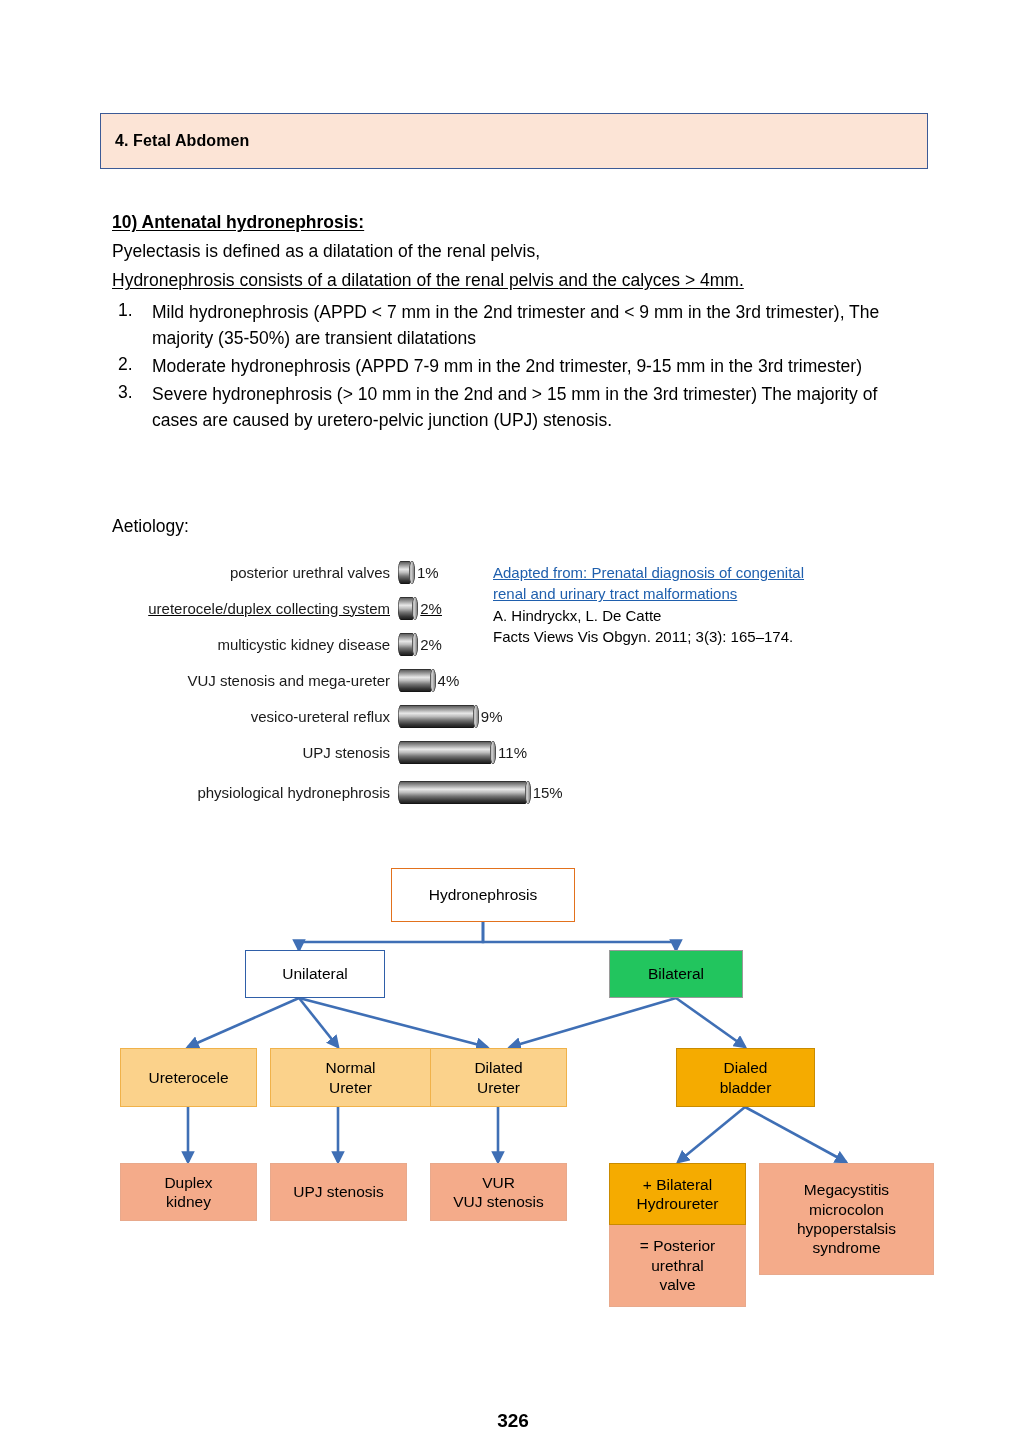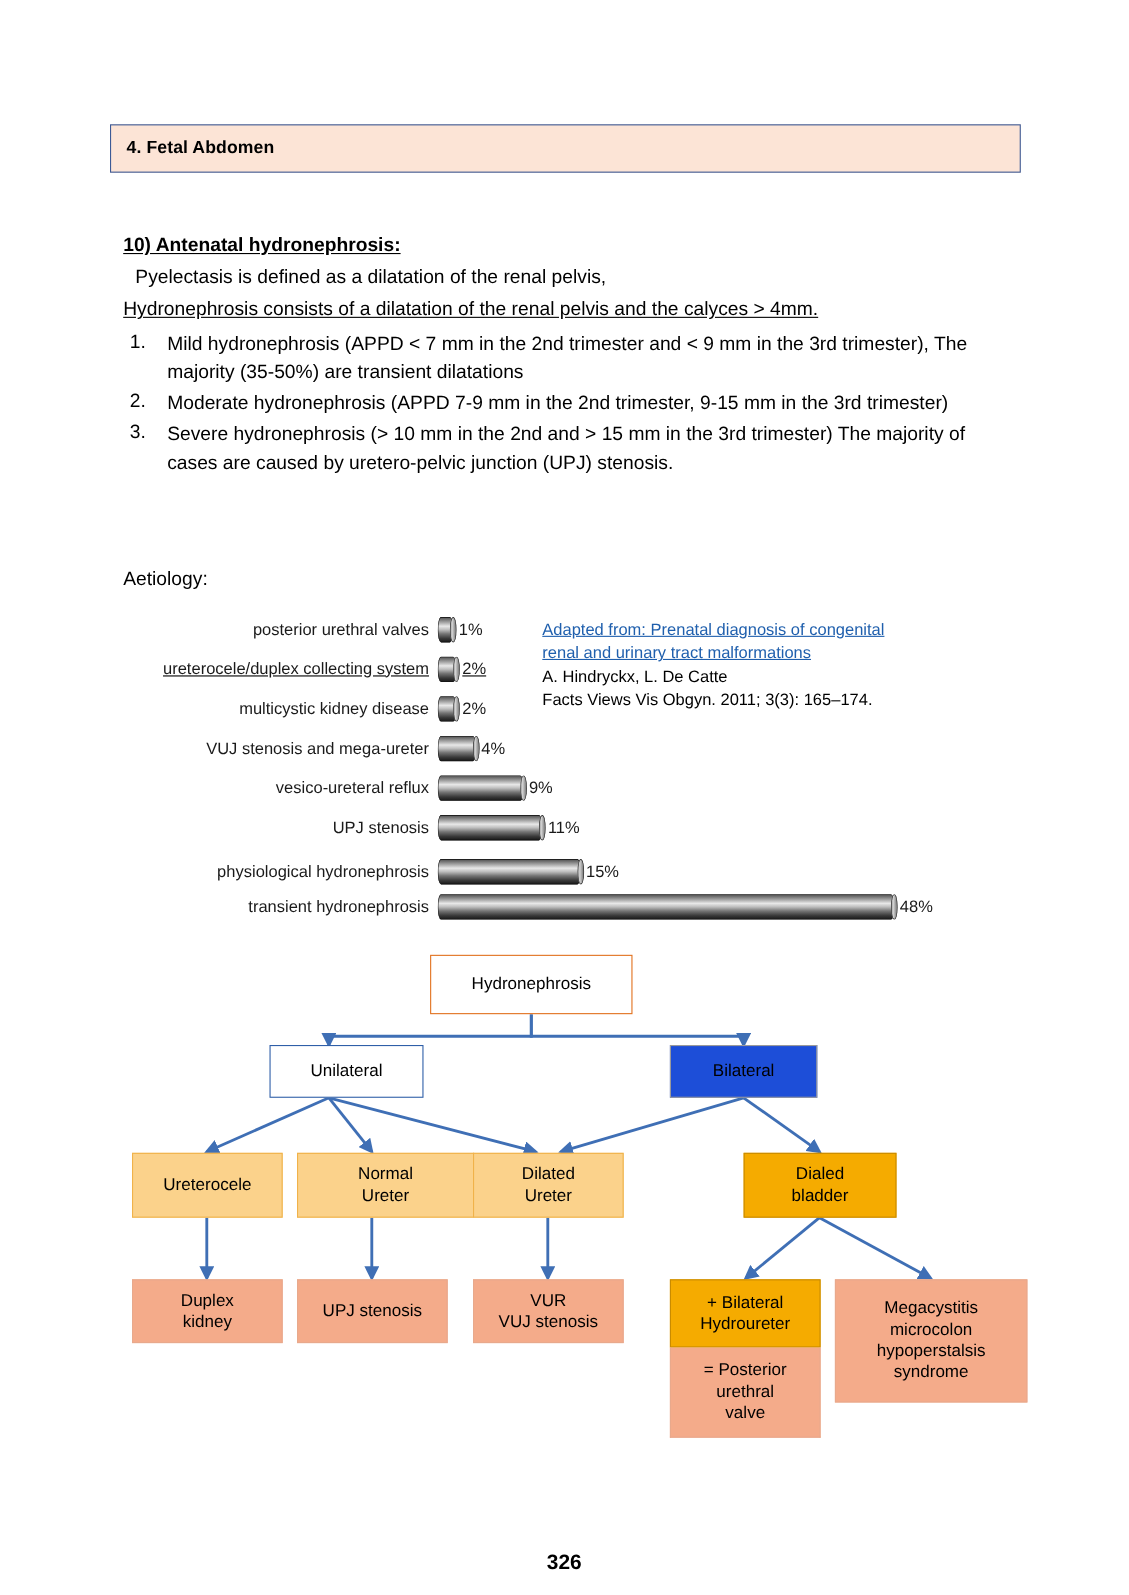--- a/index.html
+++ b/index.html
@@ -5,35 +5,35 @@
   html,body{margin:0;padding:0;background:#fff;}
   body{
     width:1026px;height:1450px;position:relative;
     font-family:"Liberation Sans", sans-serif;
     color:#000;overflow:hidden;
   }
   .page{position:absolute;inset:0;background:#ffffff;}
 
   
   .header-banner{
-    position:absolute;left:100px;top:113px;width:828px;height:44px;
+    position:absolute;left:100px;top:113px;width:828px;height:56px;
     background:#fce4d6;border:1.5px solid #3c5a96;
     box-sizing:border-box;display:flex;align-items:center;
   }
   .header-title{
     font-size:16px;font-weight:bold;padding-left:14px;letter-spacing:.1px;
   }
 
   
   .txt{position:absolute;font-size:17.5px;line-height:1.0;}
   .u{text-decoration:underline;text-underline-offset:2px;}
   .b{font-weight:bold;}
 
   .sec-title{left:112px;top:214px;}
-  .line2{left:123px;top:243px;text-align:center;}
+  .line2{left:112px;top:243px;text-align:center;}
   .line3{left:112px;top:272px;}
 
   .olist{
     position:absolute;left:112px;top:300px;width:800px;
     font-size:17.5px;
   }
   .oitem{display:flex;margin-bottom:2px;}
   .onum{width:40px;flex:0 0 40px;text-align:left;padding-left:6px;box-sizing:border-box;}
   .otext{flex:1;line-height:1.48;}
 
@@ -72,21 +72,21 @@
   
   .flow{position:absolute;left:0;top:850px;width:1026px;height:470px;}
   .fsvg{position:absolute;left:0;top:0;width:1026px;height:470px;}
   .node{
     position:absolute;box-sizing:border-box;
     display:flex;align-items:center;justify-content:center;text-align:center;
     font-size:15.5px;line-height:1.25;color:#000;
   }
   .n-root{border:1.6px solid #e2711d;background:#fff;}
   .n-blue{border:1.6px solid #2f5fa8;background:#fff;margin-left:16px;}
-  .n-gray{border:1.2px solid #9a9a9a;background:#1d4ed8;}
+  .n-gray{border:1.2px solid #9a9a9a;background:#22c55e;}
   .n-ltorange{border:1px solid #f0b24a;background:#fbd28b;}
   .n-gold{border:1.6px solid #c98b00;background:#f5ab00;}
   .n-salmon{border:1px solid #e8a98c;background:#f4ab8a;}
 
   .pagenum{
     position:absolute;left:0;top:1382px;width:1026px;text-align:center;
     font-size:19px;font-weight:bold;margin-top:28px;
   }
 </style>
 </head>
@@ -160,27 +160,20 @@
         <div class="bar-wrap">
           <div class="bar" style="width: 95.1042px;"></div>
           <span class="bar-val">11%</span>
         </div>
       </div>
       <div class="chart-row" style="top: 220px;">
         <div class="chart-label">physiological hydronephrosis</div>
         <div class="bar-wrap">
           <div class="bar" style="width: 129.688px;"></div>
           <span class="bar-val">15%</span>
-        </div>
-      </div>
-      <div class="chart-row" style="top: 252px;">
-        <div class="chart-label">transient hydronephrosis</div>
-        <div class="bar-wrap">
-          <div class="bar" style="width: 415px;"></div>
-          <span class="bar-val">48%</span>
         </div>
       </div>
     </div>
 
   <div class="cite">
     <div class="link">Adapted from: Prenatal diagnosis of congenital</div>
     <div class="link">renal and urinary tract malformations</div>
     <div class="plain">A. Hindryckx, L. De Catte</div>
     <div class="plain">Facts Views Vis Obgyn. 2011; 3(3): 165–174.</div>
   </div>

